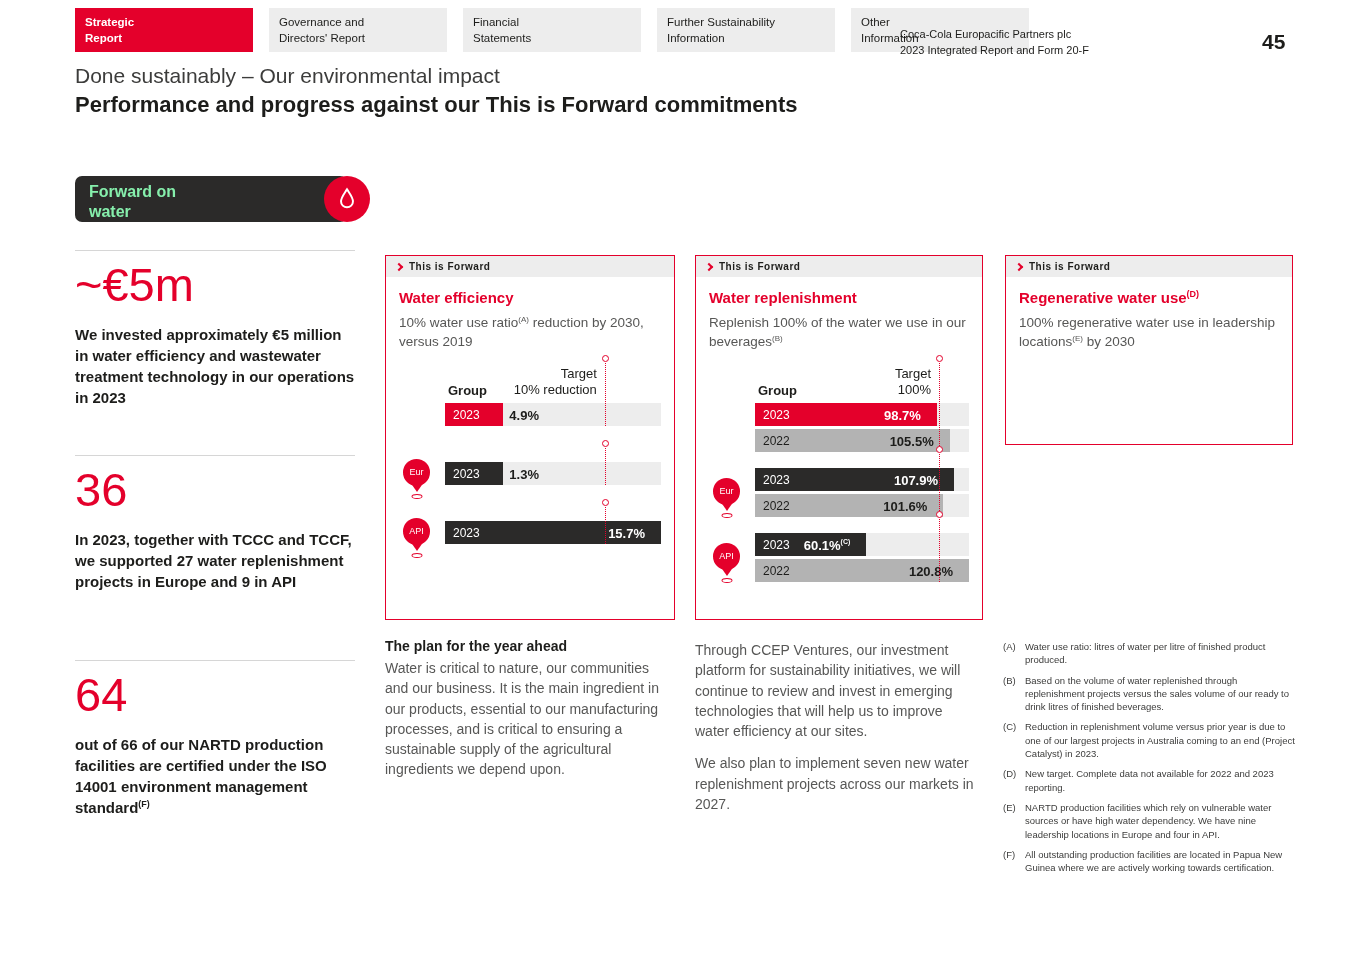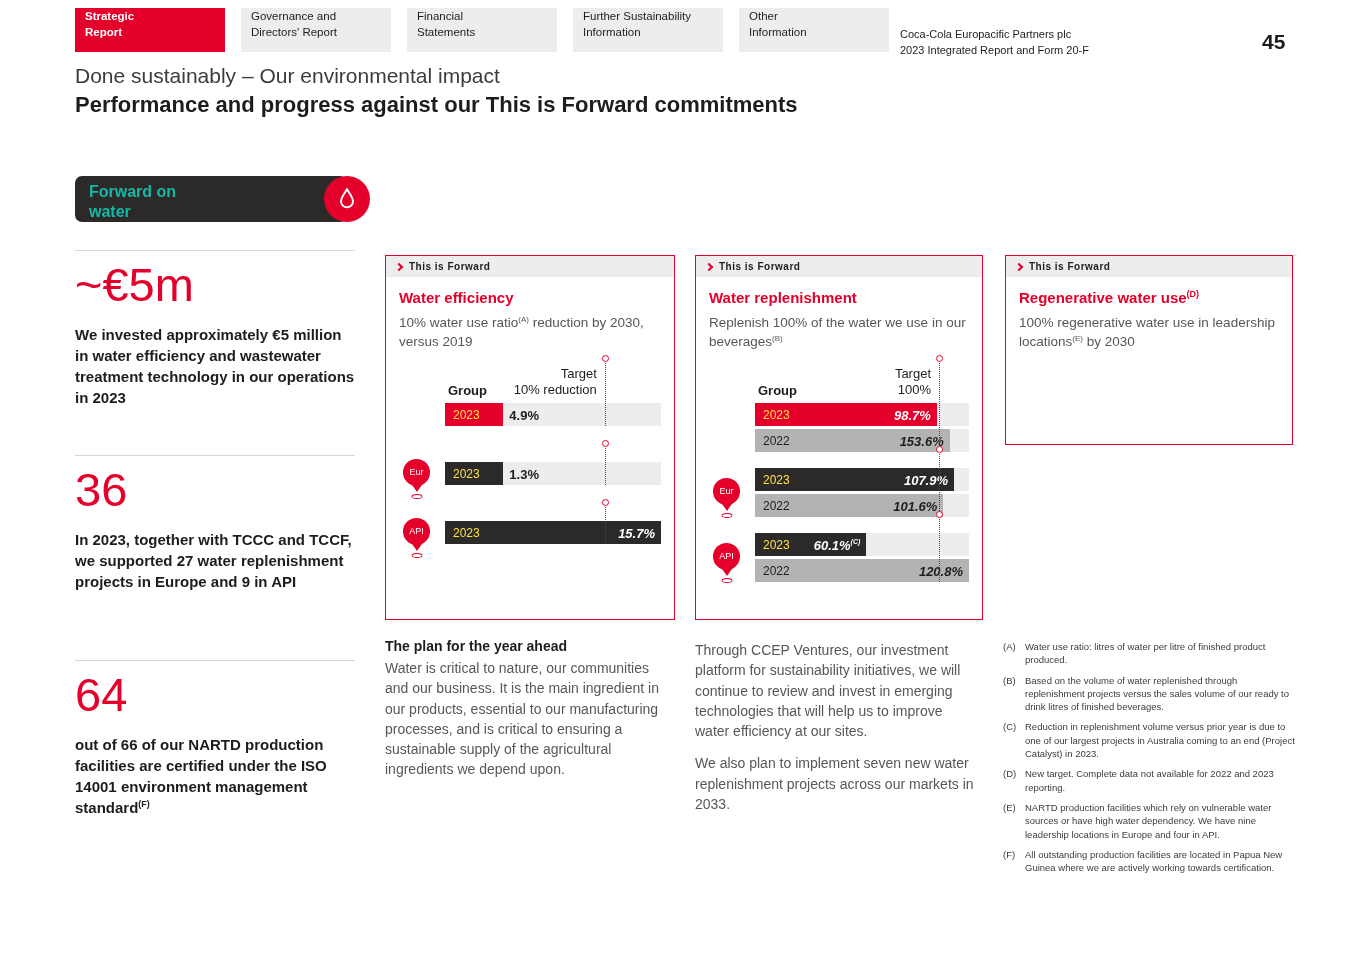--- a/index.html
+++ b/index.html
@@ -3,33 +3,33 @@
 <meta charset="utf-8">
 <style>
   * { margin:0; padding:0; box-sizing:border-box; }
   html,body { background:#fff; }
   body { font-family:"Liberation Sans", sans-serif; color:#1d1d1b; }
   .page { position:relative; width:1365px; height:965px; background:#fff; overflow:hidden; }
   sup { font-size:62%; line-height:0; vertical-align:super; }
 
   
   .tabs { position:absolute; left:75px; top:8px; display:flex; gap:16px; }
-  .tab { width:150px; height:44px; background:#ededed; padding:1px 10px; font-size:11.5px; line-height:1.35; color:#1d1d1b; cursor:pointer; }
+  .tab { width:178px; height:44px; background:#ededed; padding:7px 10px; font-size:11.5px; line-height:1.35; color:#1d1d1b; cursor:pointer; }
   .tab div { white-space:nowrap; }
   .tab.active { background:#e4002b; color:#fff; font-weight:bold; }
 
   .co-block { position:absolute; left:900px; top:27px; font-size:11px; line-height:1.45; color:#1d1d1b; }
   .page-num { position:absolute; left:1262px; top:30px; font-size:21px; font-weight:bold; }
 
   
   .sec-title { position:absolute; left:75px; top:64px; font-size:21px; color:#3c3c3b; }
   .main-title { position:absolute; left:75px; top:92px; font-size:22px; font-weight:bold; color:#1d1d1b; }
 
   
-  .badge { position:absolute; left:75px; top:176px; width:272px; height:46px; background:#2b2a29; border-radius:7px; color:#14b8a6; font-size:16px; font-weight:bold; line-height:1.25; padding:6px 14px; }
+  .badge { position:absolute; left:75px; top:176px; width:272px; height:46px; background:#2b2a29; border-radius:7px; color:#86efac; font-size:16px; font-weight:bold; line-height:1.25; padding:6px 14px; }
   .badge-circle { position:absolute; left:249px; top:0; width:46px; height:46px; border-radius:50%; background:#e4002b; display:flex; align-items:center; justify-content:center; }
 
   
   .stats { position:absolute; left:75px; top:250px; width:280px; }
   .stat { border-top:1px solid #d6d6d6; }
   .stat-1, .stat-2 { height:205px; }
   .stat-value { font-size:47px; font-weight:normal; color:#e4002b; line-height:1; margin:10px 0 16px; }
   .stat-text { font-size:15px; font-weight:bold; color:#1d1d1b; line-height:1.4; }
   .stat-text sup { font-size:9px; }
 
@@ -55,24 +55,24 @@
   .sec:last-child { margin-bottom:0 !important; }
   .chead { position:relative; height:38px; font-size:13px; color:#1d1d1b; }
   .glabel { position:absolute; bottom:5px; left:3px; font-weight:bold; }
   .tlabel { position:absolute; bottom:5px; transform:translateX(-100%); padding-right:8px; text-align:right; line-height:1.25; white-space:nowrap; }
   .bars { position:relative; }
   .brow { margin-bottom:3px; }
   .brow:last-child { margin-bottom:0; }
   .track { position:relative; height:23px; background:#ededed; }
   .fill { position:relative; height:100%; display:flex; align-items:center; z-index:1; }
   .fill.red { background:#e4002b; } .fill.dark { background:#2b2a29; } .fill.gray { background:#b3b3b3; }
-  .yr { font-size:12px; color:#fde047; padding-left:8px; }
+  .yr { font-size:12px; color:#ffffff; padding-left:8px; }
   .fill.gray .yr { color:#1d1d1b; }
   .val { font-weight:bold; font-size:13px; color:#1d1d1b; white-space:nowrap; }
-  .val.in { position:absolute; right:6px; top:50%; transform:translateY(-50%); color:#fff;font-style:italic; }
+  .val.in { position:absolute; right:16px; top:50%; transform:translateY(-50%); color:#fff; }
   .fill.gray .val.in { color:#1d1d1b; }
   .val.out { position:absolute; top:50%; transform:translateY(-50%); z-index:2; }
   .val sup { font-size:7px; }
   .tline { position:absolute; top:-14px; bottom:0; width:0; border-left:1px dotted #e4002b; z-index:3; }
   .sec.first .tline { top:-40px; }
   .tdot { position:absolute; top:-8px; left:-4px; width:7px; height:7px; border:1.5px solid #e4002b; border-radius:50%; background:#fff; }
   .pin { position:absolute; left:-42px; top:50%; transform:translateY(-56%); width:27px; height:27px; background:#e4002b; border-radius:50%; display:flex; align-items:center; justify-content:center; z-index:2; }
   .pin span { color:#fff; font-size:9px; font-weight:normal; }
   .pin::after { content:''; position:absolute; top:23px; left:50%; transform:translateX(-50%); border:7px solid transparent; border-top:10px solid #e4002b; }
   .pin::before { content:''; position:absolute; top:35px; left:50%; transform:translateX(-50%); width:9px; height:3px; border:1px solid #e4002b; border-radius:50%; background:#fff; }
@@ -245,21 +245,21 @@
                   <div class="fill red" style="width: 85%;">
                     <span class="yr">2023</span>
                     <span class="val in">98.7%</span>
                   </div>
                 </div>
               </div>
               <div class="brow">
                 <div class="track">
                   <div class="fill gray" style="width: 91%;">
                     <span class="yr">2022</span>
-                    <span class="val in">153.6%</span>
+                    <span class="val in">105.5%</span>
                   </div>
                 </div>
               </div>
             </div>
           </div>
           <div class="sec">
             <div class="bars">
               <div class="tline" style="left: 86%;">
                 <span class="tdot"></span>
               </div>
@@ -325,21 +325,21 @@
     </div>
   </section>
 
   <div class="plan-col">
     <div class="plan-heading">The plan for the year ahead</div>
     <p class="body-p">Water is critical to nature, our communities and our business. It is the main ingredient in our products, essential to our manufacturing processes, and is critical to ensuring a sustainable supply of the agricultural ingredients we depend upon.</p>
   </div>
 
   <div class="ventures-col">
     <p class="body-p">Through CCEP Ventures, our investment platform for sustainability initiatives, we will continue to review and invest in emerging technologies that will help us to improve water efficiency at our sites.</p>
-    <p class="body-p">We also plan to implement seven new water replenishment projects across our markets in 2033.</p>
+    <p class="body-p">We also plan to implement seven new water replenishment projects across our markets in 2027.</p>
   </div>
 
   <div class="footnotes">
     <div class="fn">
         <span class="fn-label">(A)</span>
         <span>Water use ratio: litres of water per litre of finished product produced.</span>
       </div>
     <div class="fn">
         <span class="fn-label">(B)</span>
         <span>Based on the volume of water replenished through replenishment projects versus the sales volume of our ready to drink litres of finished beverages.</span>

